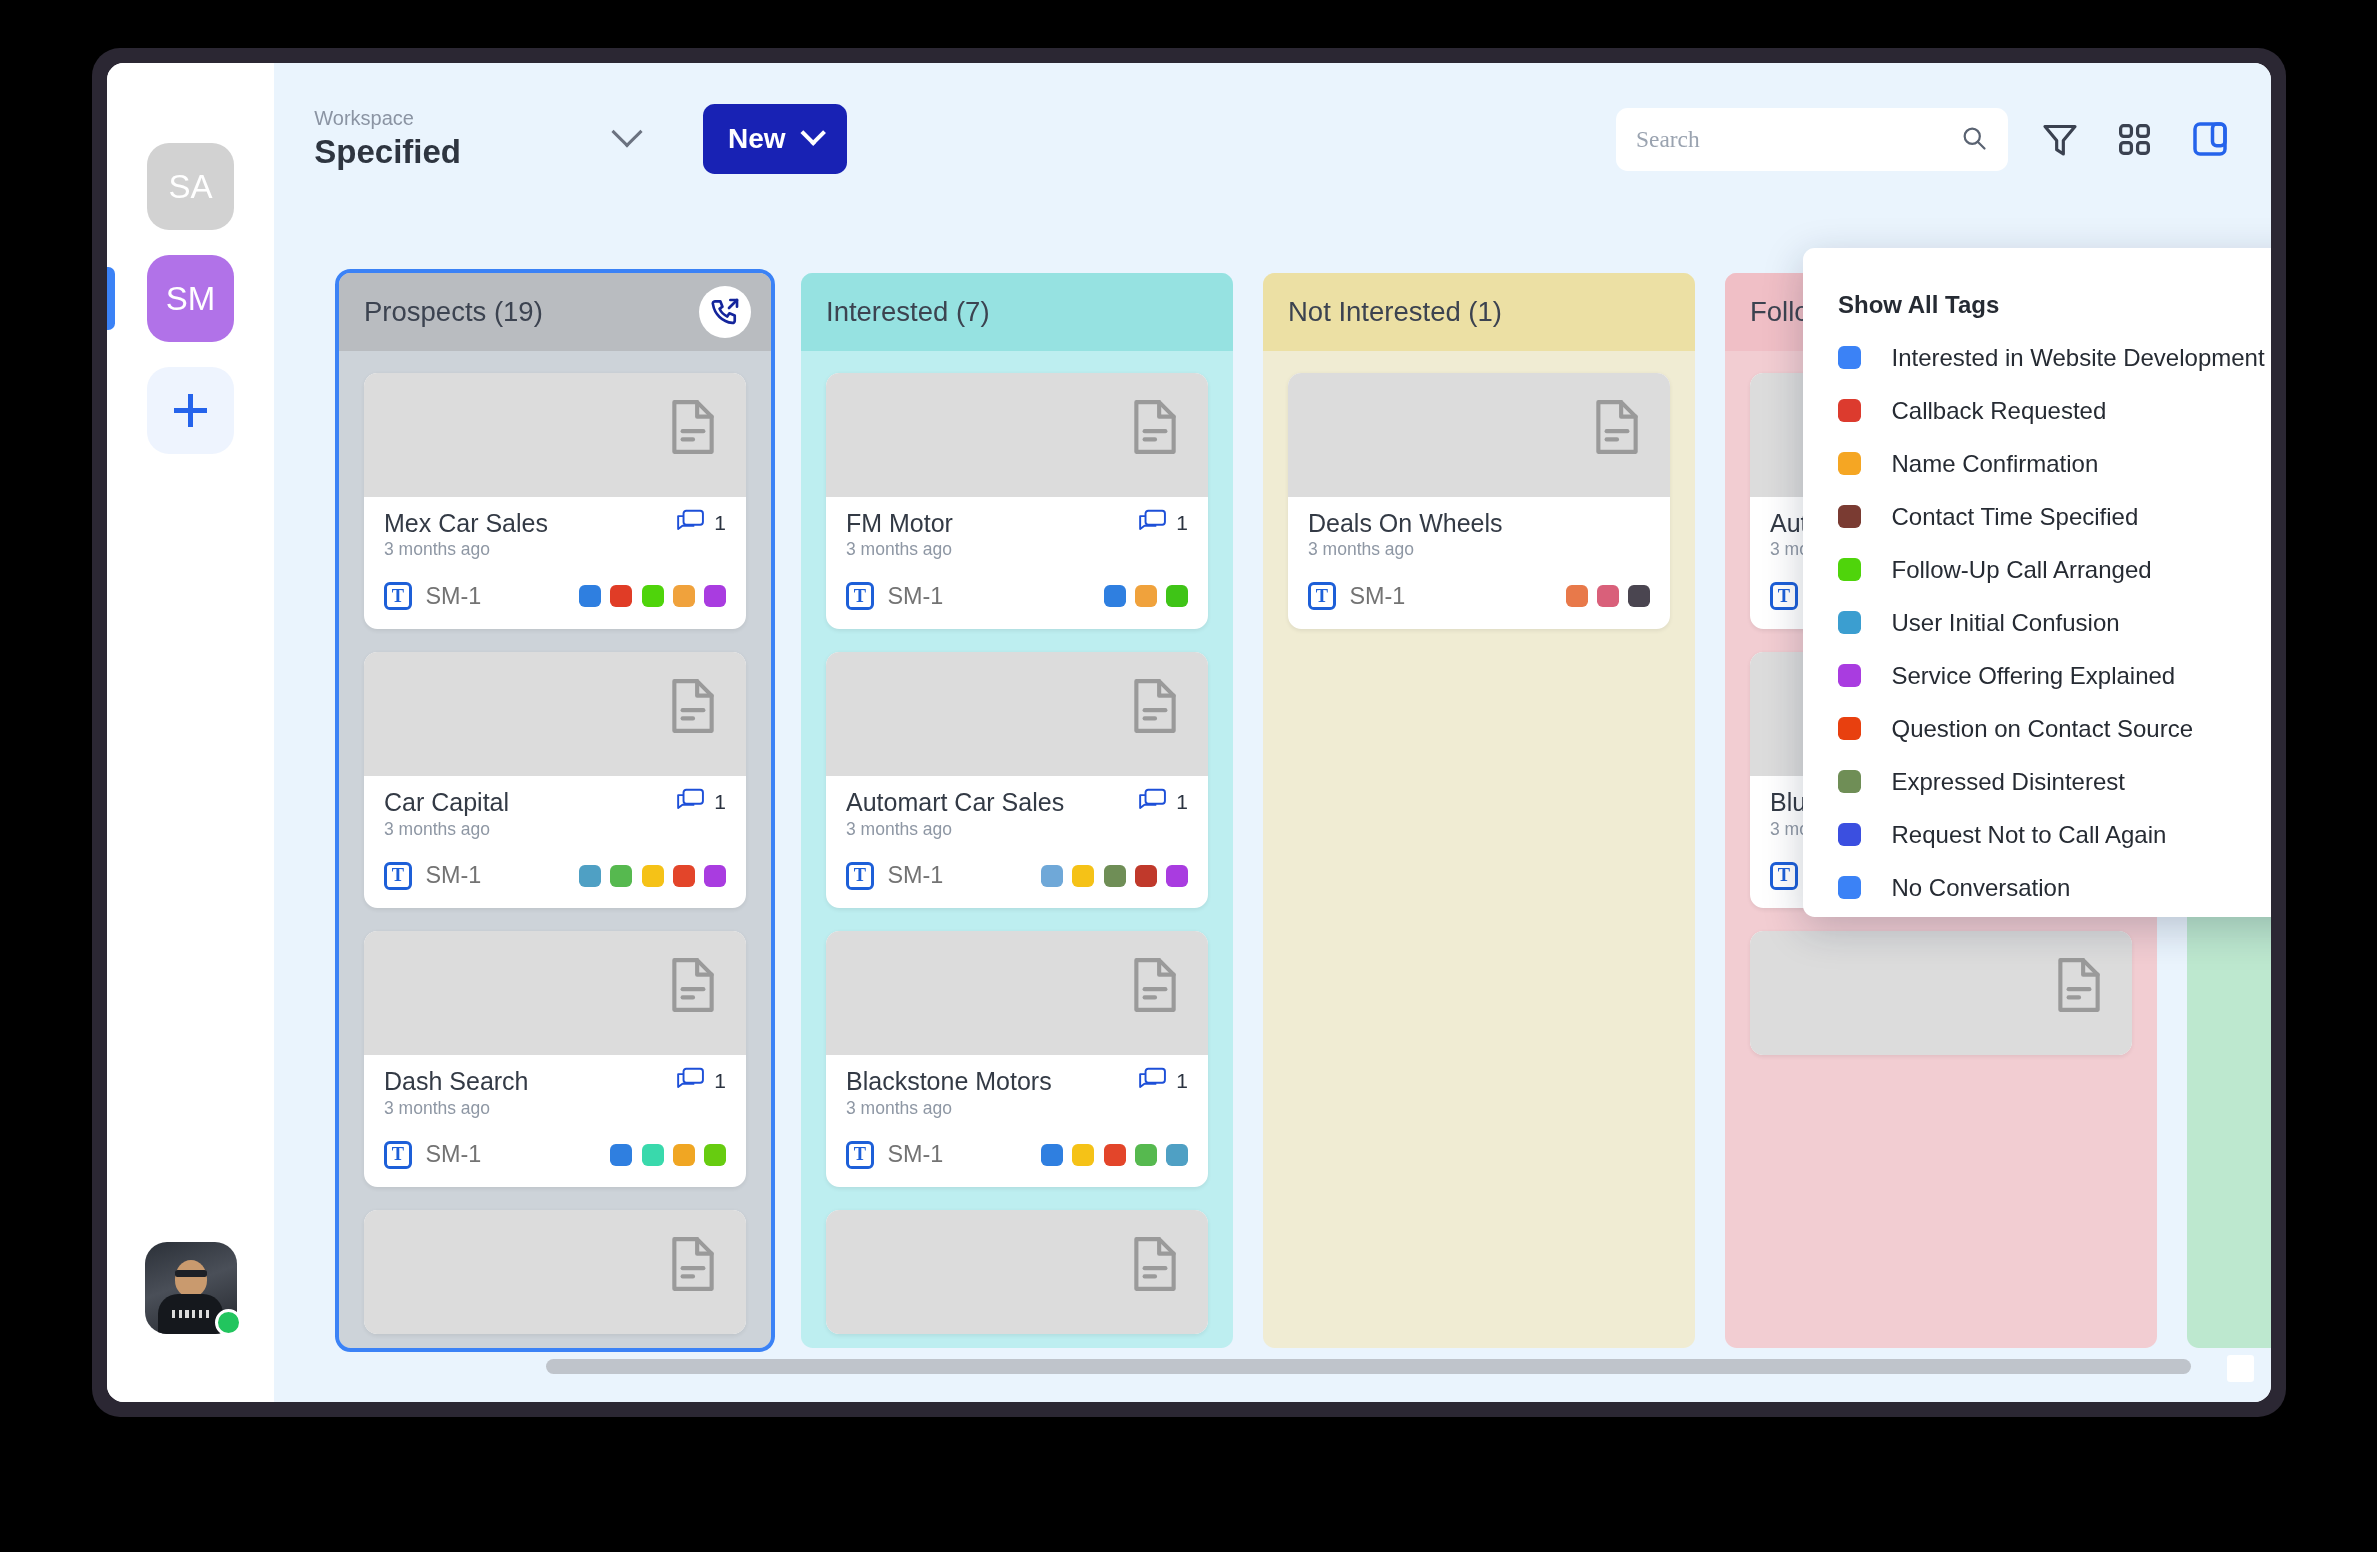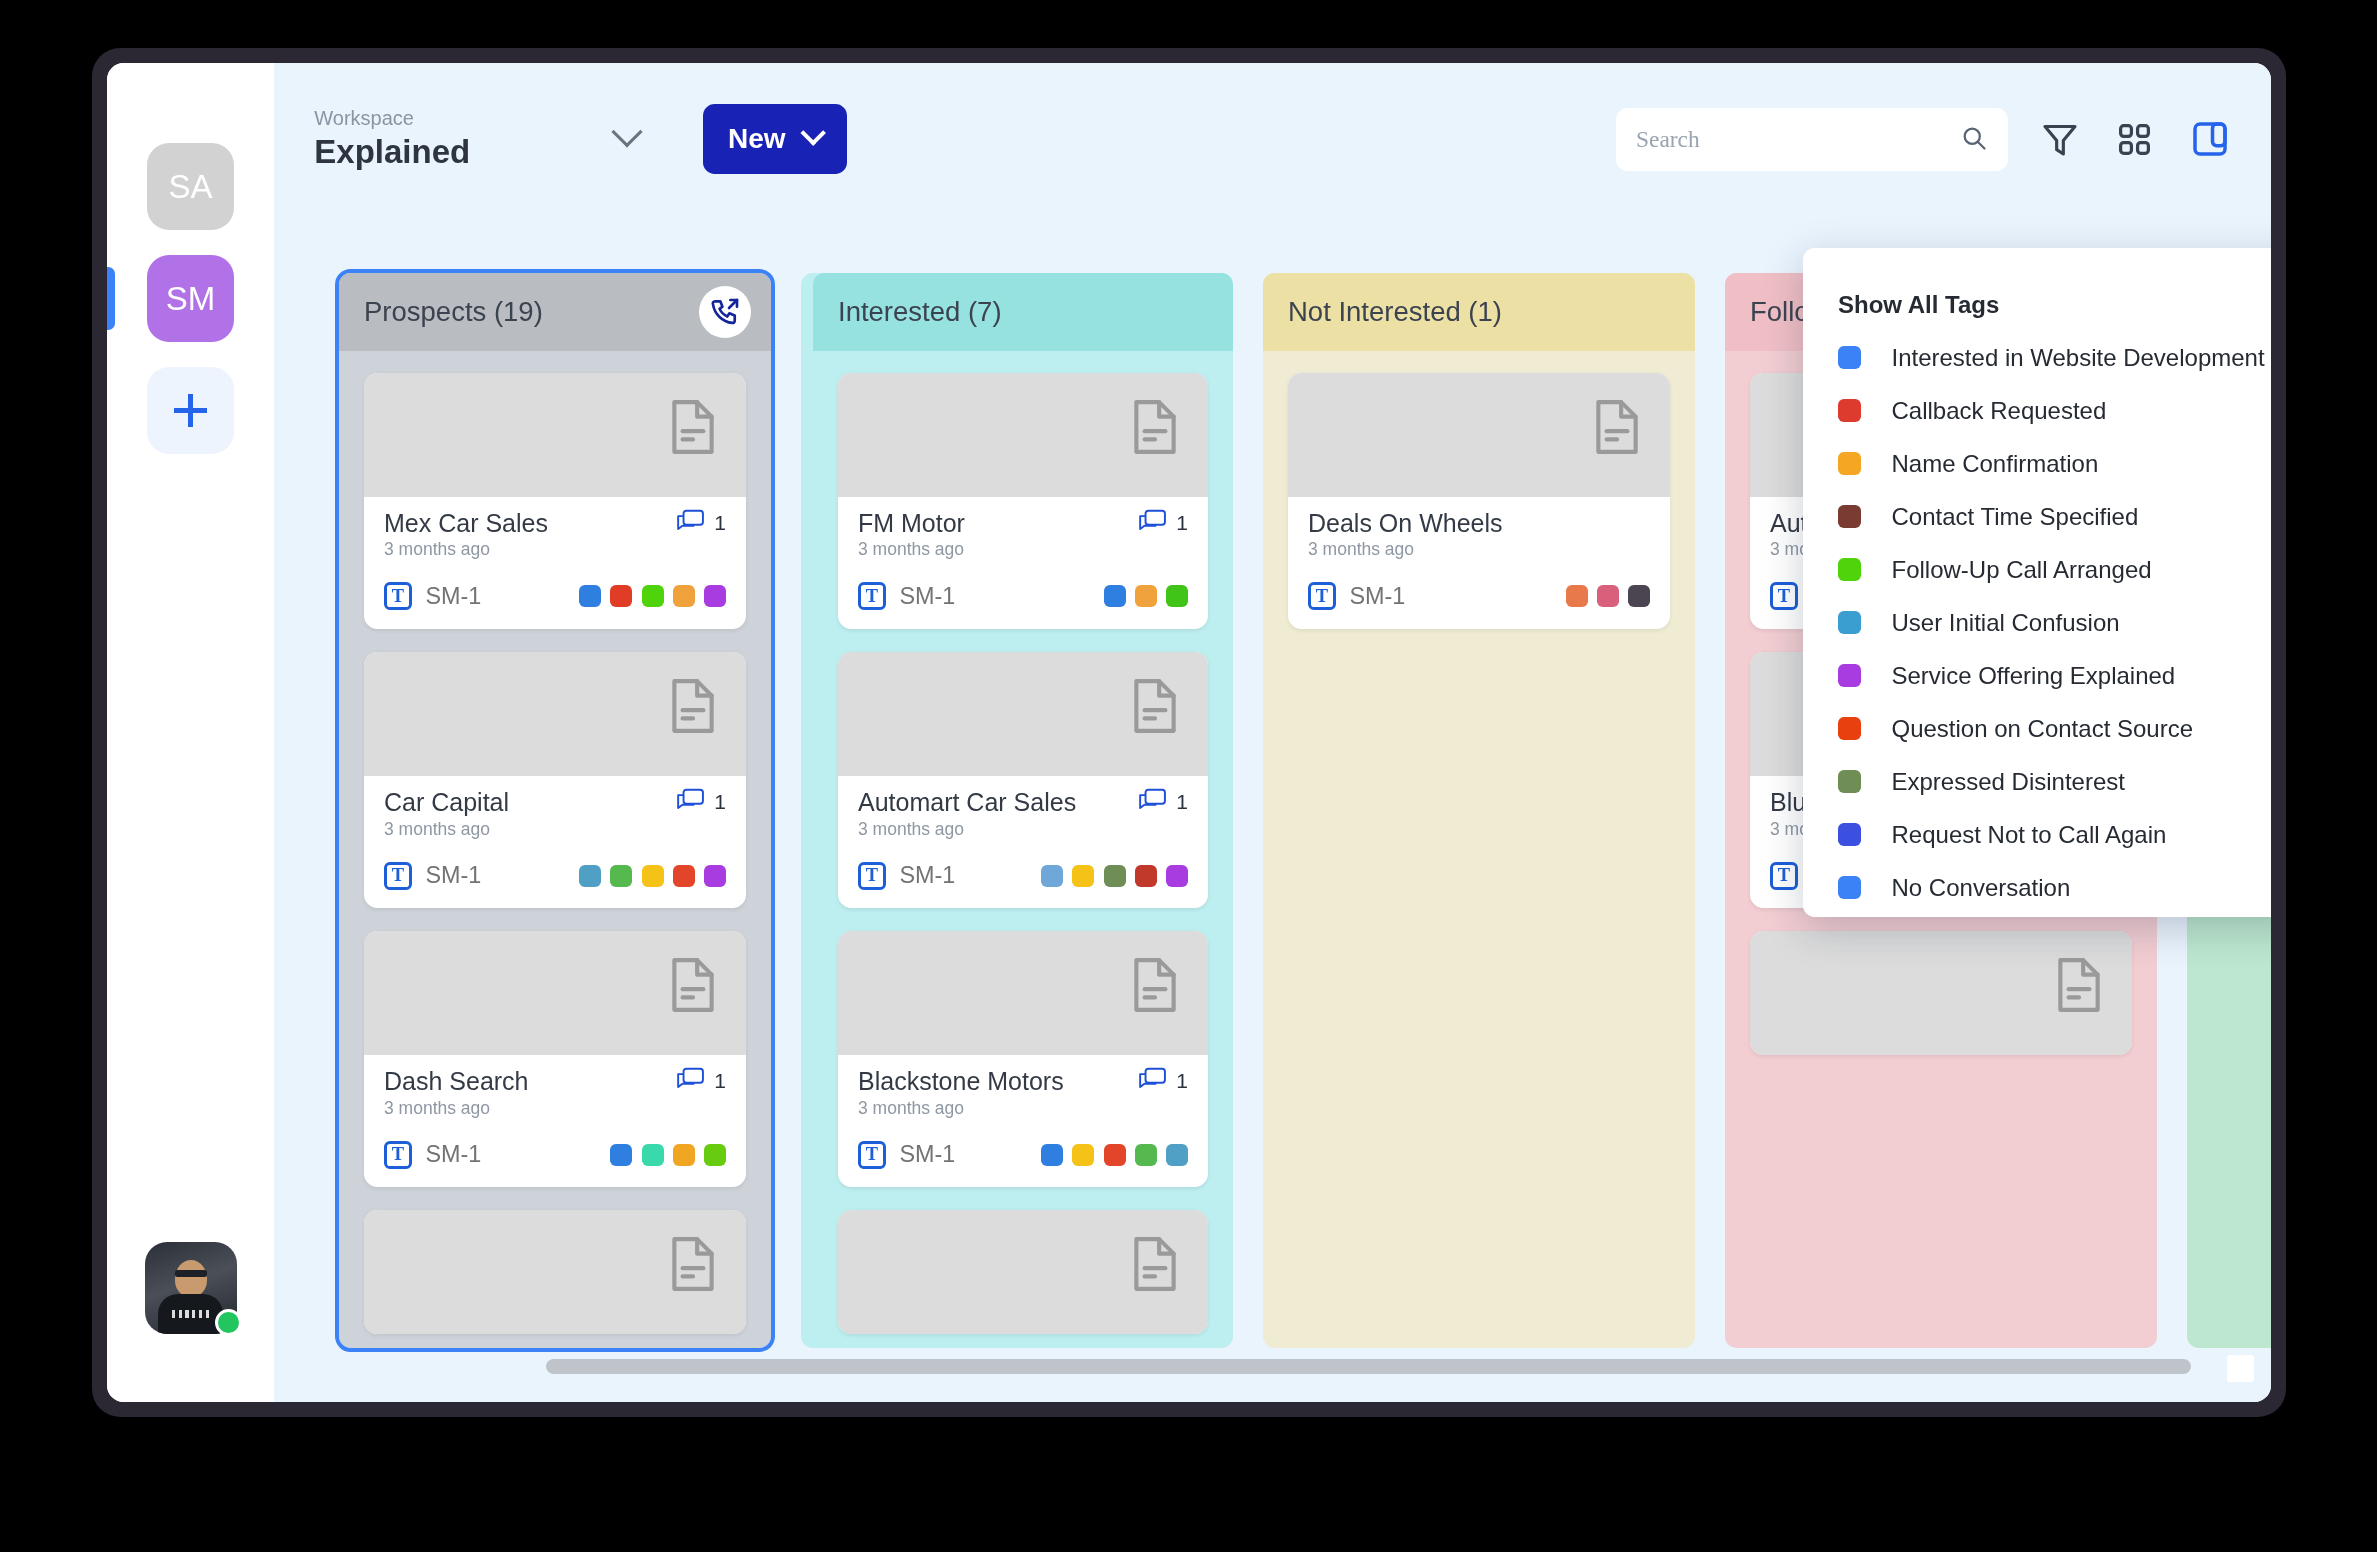--- a/index.html
+++ b/index.html
@@ -275,21 +275,21 @@
         <div class="online"></div>
       </div>
     </div>
 
     <div id="main">
 
       <div id="topbar">
         <div id="ws-select">
           <div>
             <div id="ws-label">Workspace</div>
-            <div id="ws-name">Explained</div>
+            <div id="ws-name">Specified</div>
           </div>
           <span class="chev"></span>
         </div>
 
         <div id="btn-new">
           <span>New</span>
           <span class="chev-w"></span>
         </div>
 
         <div id="topbar-right">
@@ -455,21 +455,21 @@
                   <span class="doc"><svg width="50" height="58" viewBox="0 0 24 28" fill="none" stroke="#9a9a9a" stroke-width="2" stroke-linejoin="round" stroke-linecap="round">
                       <path d="M3 2h11l7 7v17H3z"></path>
                       <path d="M14 2v7h7"></path>
                       <line x1="7" y1="16" x2="17" y2="16"></line>
                       <line x1="7" y1="20" x2="12" y2="20"></line>
                     </svg></span>
                 </div>
               </div>
             </div>
           </div>
-          <div class="column" style="background: rgb(189, 238, 240); padding-left: 12px;">
+          <div class="column" style="background: rgb(189, 238, 240);">
             <div class="col-head" style="background:#96e2e1">
               <span class="col-title">Interested (7)</span>
             </div>
             <div class="col-body">
               <div class="card">
                 <div class="card-img">
                   <span class="doc"><svg width="50" height="58" viewBox="0 0 24 28" fill="none" stroke="#9a9a9a" stroke-width="2" stroke-linejoin="round" stroke-linecap="round">
                       <path d="M3 2h11l7 7v17H3z"></path>
                       <path d="M14 2v7h7"></path>
                       <line x1="7" y1="16" x2="17" y2="16"></line>

